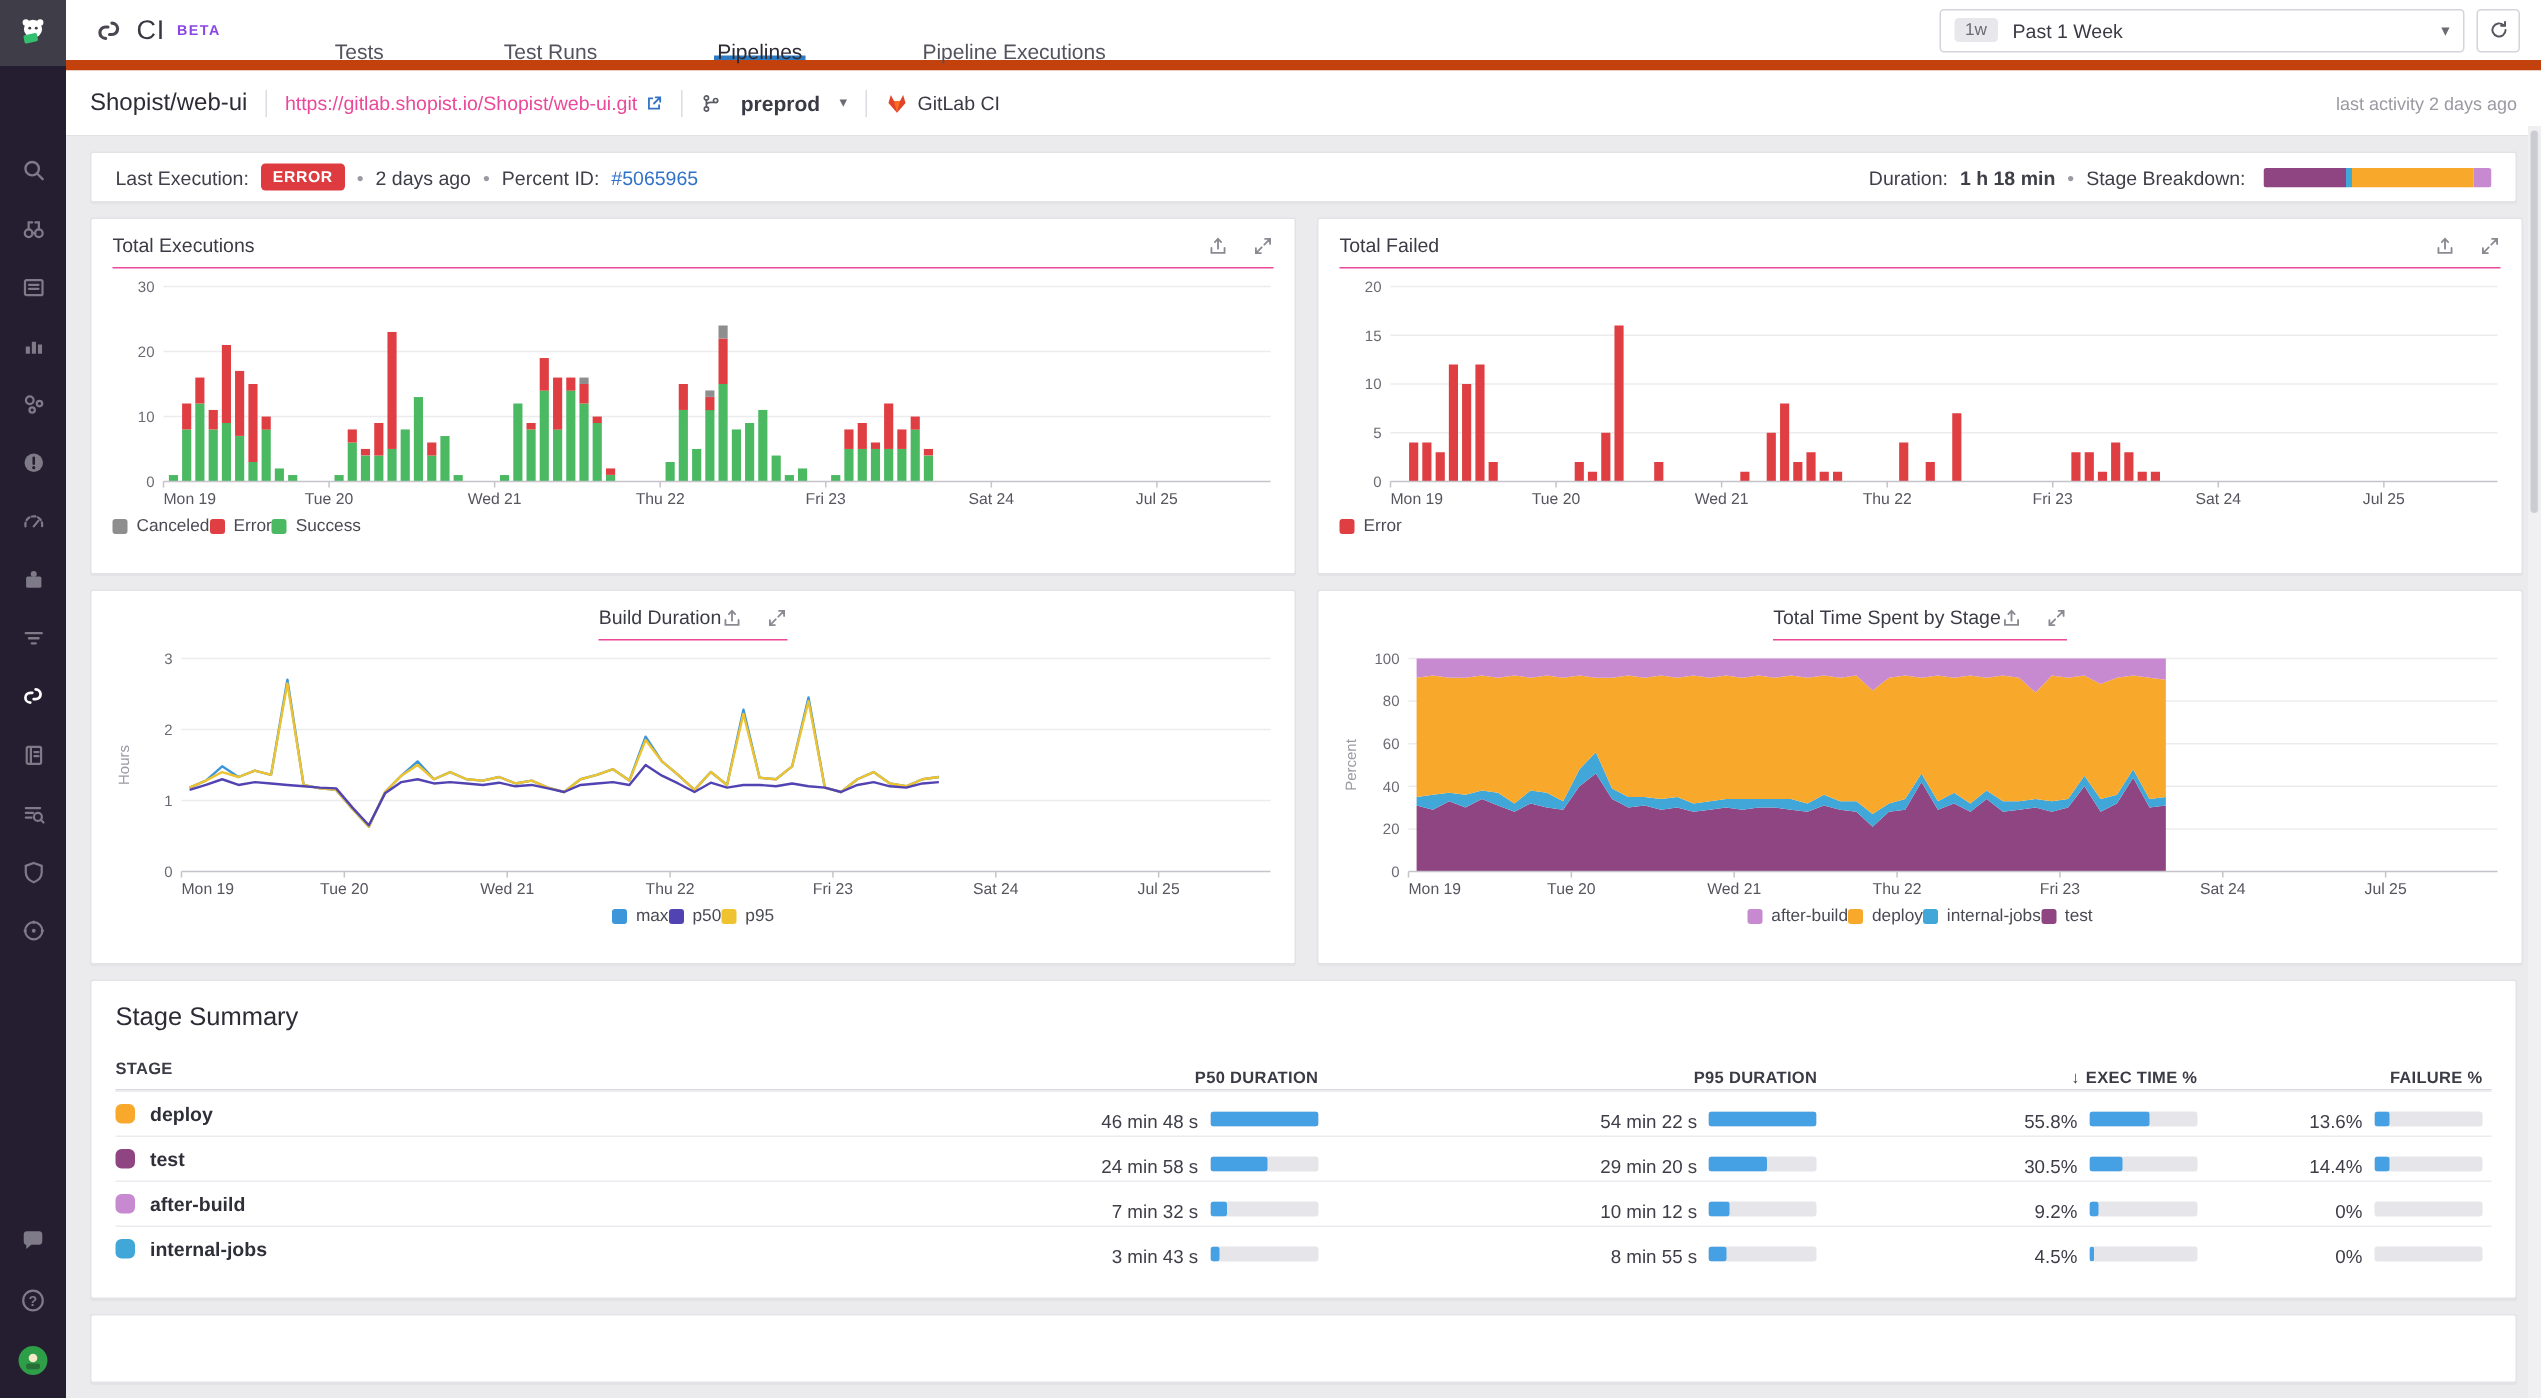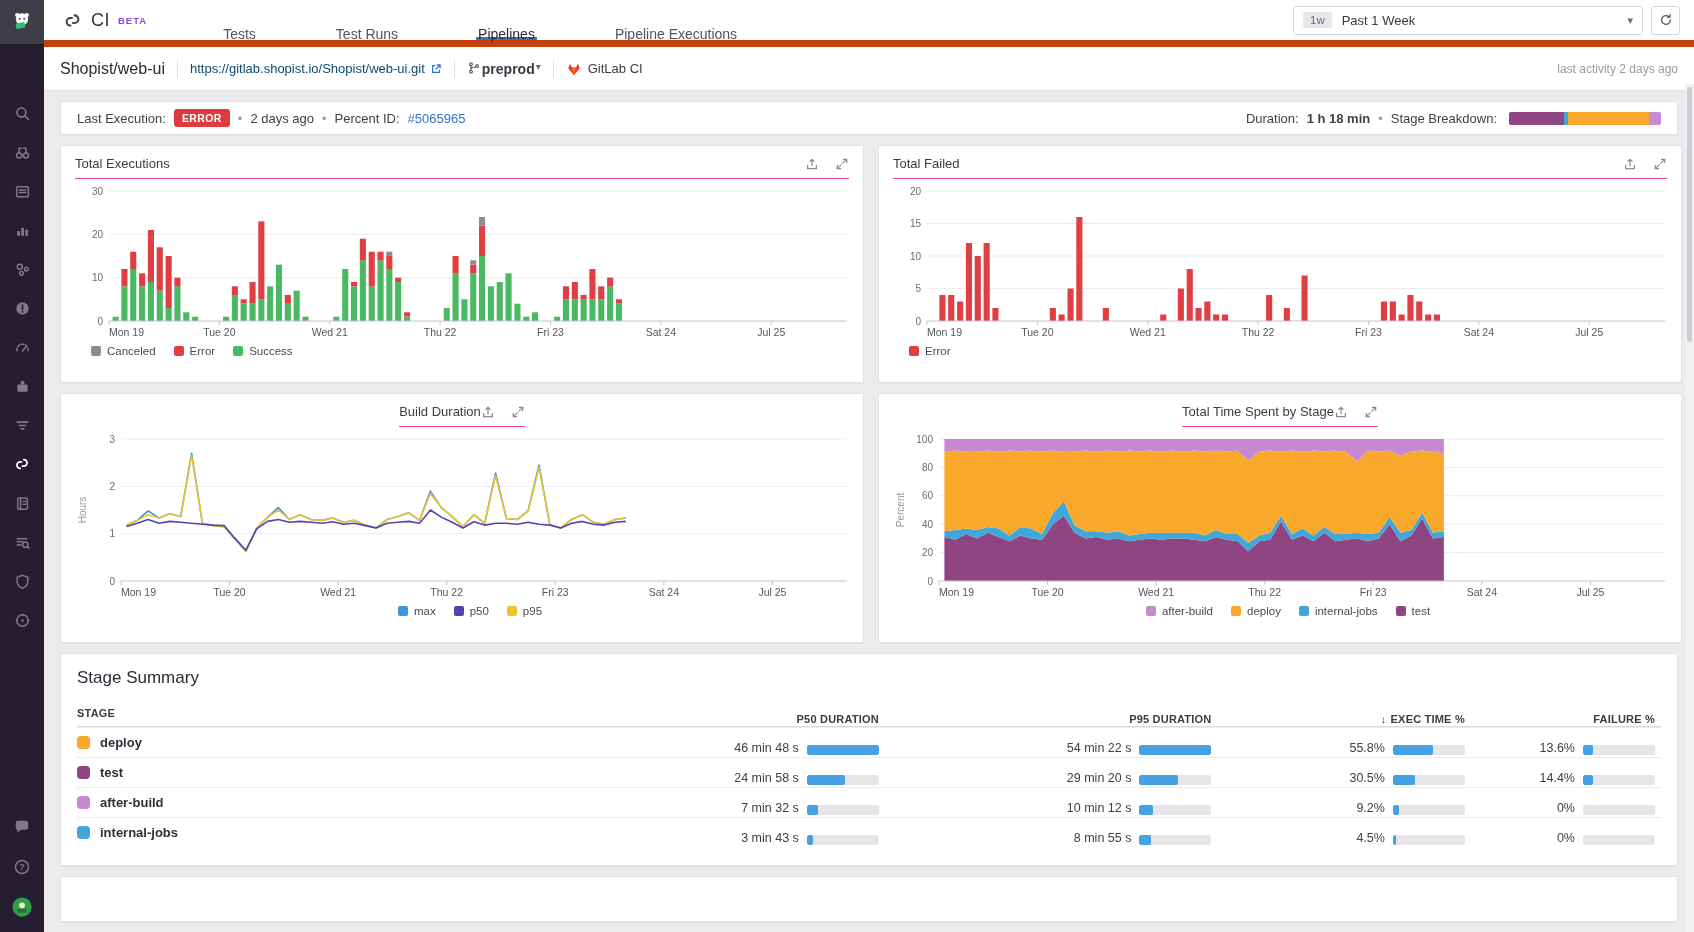--- a/index.html
+++ b/index.html
@@ -24,22 +24,22 @@
   .nav-right{margin-left:auto;display:flex;align-items:center;gap:8px;}
   .time-ctl{width:330px;height:27px;border:1px solid #d4d4dc;border-radius:3px;background:#fff;display:flex;align-items:center;padding:0 9px;gap:10px;cursor:pointer;}
   .time-badge{background:#e7e7ec;border-radius:3px;font-size:11.5px;color:#6b6b76;padding:2px 7px;}
   .time-label{font-size:13px;color:#3a3a44;}
   .time-caret{margin-left:auto;color:#6b6b76;font-size:11px;}
   .refresh-btn{width:27px;height:27px;border:1px solid #d4d4dc;border-radius:3px;background:#fff;display:flex;align-items:center;justify-content:center;cursor:pointer;color:#55555e;}
   
   .pageheader{height:43px;background:#fff;border-bottom:1px solid #e2e2e6;display:flex;align-items:center;padding:0 16px;}
   .ph-title{font-size:16px;font-weight:normal;color:#2e2b36;}
   .ph-sep{width:1px;height:18px;background:#dcdce2;margin:0 12px;}
-  .repo-link{font-size:13px;color:#0c4a6e;display:flex;align-items:center;gap:5px;cursor:pointer;text-decoration:none;text-align:center;}
-  .branch{display:flex;align-items:flex-start;gap:1px;font-size:14px;font-weight:bold;color:#3a3a44;cursor:pointer;}
+  .repo-link{font-size:13px;color:#ec4899;display:flex;align-items:center;gap:5px;cursor:pointer;text-decoration:none;text-align:center;}
+  .branch{display:flex;align-items:center;gap:13px;font-size:14px;font-weight:bold;color:#3a3a44;cursor:pointer;}
   .branch .caret{font-size:10px;color:#6b6b76;font-weight:normal;}
   .provider{display:flex;align-items:center;gap:6px;font-size:13px;color:#3a3a44;}
   .last-activity{margin-left:auto;font-size:12px;color:#9a9aa2;}
   
   .content{flex:1;padding:10px 16px;display:flex;flex-direction:column;gap:10px;overflow:hidden;}
   .card{background:#fff;border:1px solid #e3e3e7;border-radius:2px;box-shadow:0 1px 1px rgba(0,0,0,.04);}
   .statusbar{height:36px;display:flex;align-items:center;padding:0 16px;font-size:13px;color:#3f3f49;gap:8px;}
   .badge-error{background:#de3b40;color:#fff;font-size:10.5px;font-weight:bold;letter-spacing:.4px;border-radius:3px;padding:3px 8px;}
   .bullet{color:#9a9aa2;}
   .id-link{color:#3273c8;cursor:pointer;}
@@ -50,30 +50,30 @@
   .grid{display:grid;grid-template-columns:1fr 1fr;gap:10px 14px;}
   .panel{padding:10px 14px 8px;display:flex;flex-direction:column;}
   .panel.r1{height:218px;}
   .panel.r2{height:230px;align-items:center;}
   .panel-head{display:flex;align-items:center;justify-content:space-between;padding-bottom:7px;border-bottom:1px solid #ec4899;}
   .panel-title{font-size:13px;color:#3b3b46;}
   .panel-icons{display:flex;gap:16px;color:#8a8a93;}
   .panel-icons svg{cursor:pointer;}
   svg.chart{display:block;margin-top:4px;}
   svg text{font-family:"Liberation Sans","DejaVu Sans",sans-serif;}
-  .legend{display:flex;gap:18px;margin-top:4px;align-items:center;margin-left:16px;}
+  .legend{display:flex;margin-top:4px;align-items:center;}
   .legend .li{display:flex;align-items:center;gap:6px;font-size:11.5px;color:#4a4a55;cursor:pointer;}
   .legend .sw{width:10px;height:10px;border-radius:2px;display:inline-block;}
   
   .summary{padding:12px 16px 10px;height:236px;box-sizing:border-box;}
   .summary-title{font-size:17px;color:#2e2b36;margin:2px 0 12px;}
   .tbl{width:100%;}
   .trow{display:grid;grid-template-columns:29% 22% 21% 16% 12%;align-items:center;height:29px;border-top:1px solid #ececf0;}
   .trow.head{border-top:none;border-bottom:1px solid #d9d9df;font-size:11px;font-weight:bold;color:#3b3b46;letter-spacing:.2px;height:26px;}
-  .cell-num,.hdr-num{display:flex;justify-content:flex-end;align-items:flex-end;gap:8px;padding-right:6px;margin-top:11px;}
+  .cell-num,.hdr-num{display:flex;justify-content:flex-end;align-items:flex-start;gap:8px;padding-right:6px;margin-top:11px;}
   .hdr-num{gap:4px;}
   .stage-cell{display:flex;align-items:center;gap:10px;font-size:13px;font-weight:bold;color:#2f2f3a;cursor:pointer;}
   .dot{width:13px;height:13px;border-radius:4px;flex-shrink:0;}
   .val{font-size:12.5px;color:#3e3e48;}
   .meter{width:72px;height:10px;background:#e6e6ea;border-radius:2px;overflow:hidden;}
   .meter>i{display:block;height:100%;background:#45a1e3;border-radius:2px;}
   .partial-card{height:50px;}
   .scrollbar{position:fixed;right:0;top:84px;bottom:0;width:9px;background:#f0f0f2;}
   .scrollbar .thumb{margin:3px 2px;height:255px;border-radius:4px;background:#cbcbd2;}
 </style>

